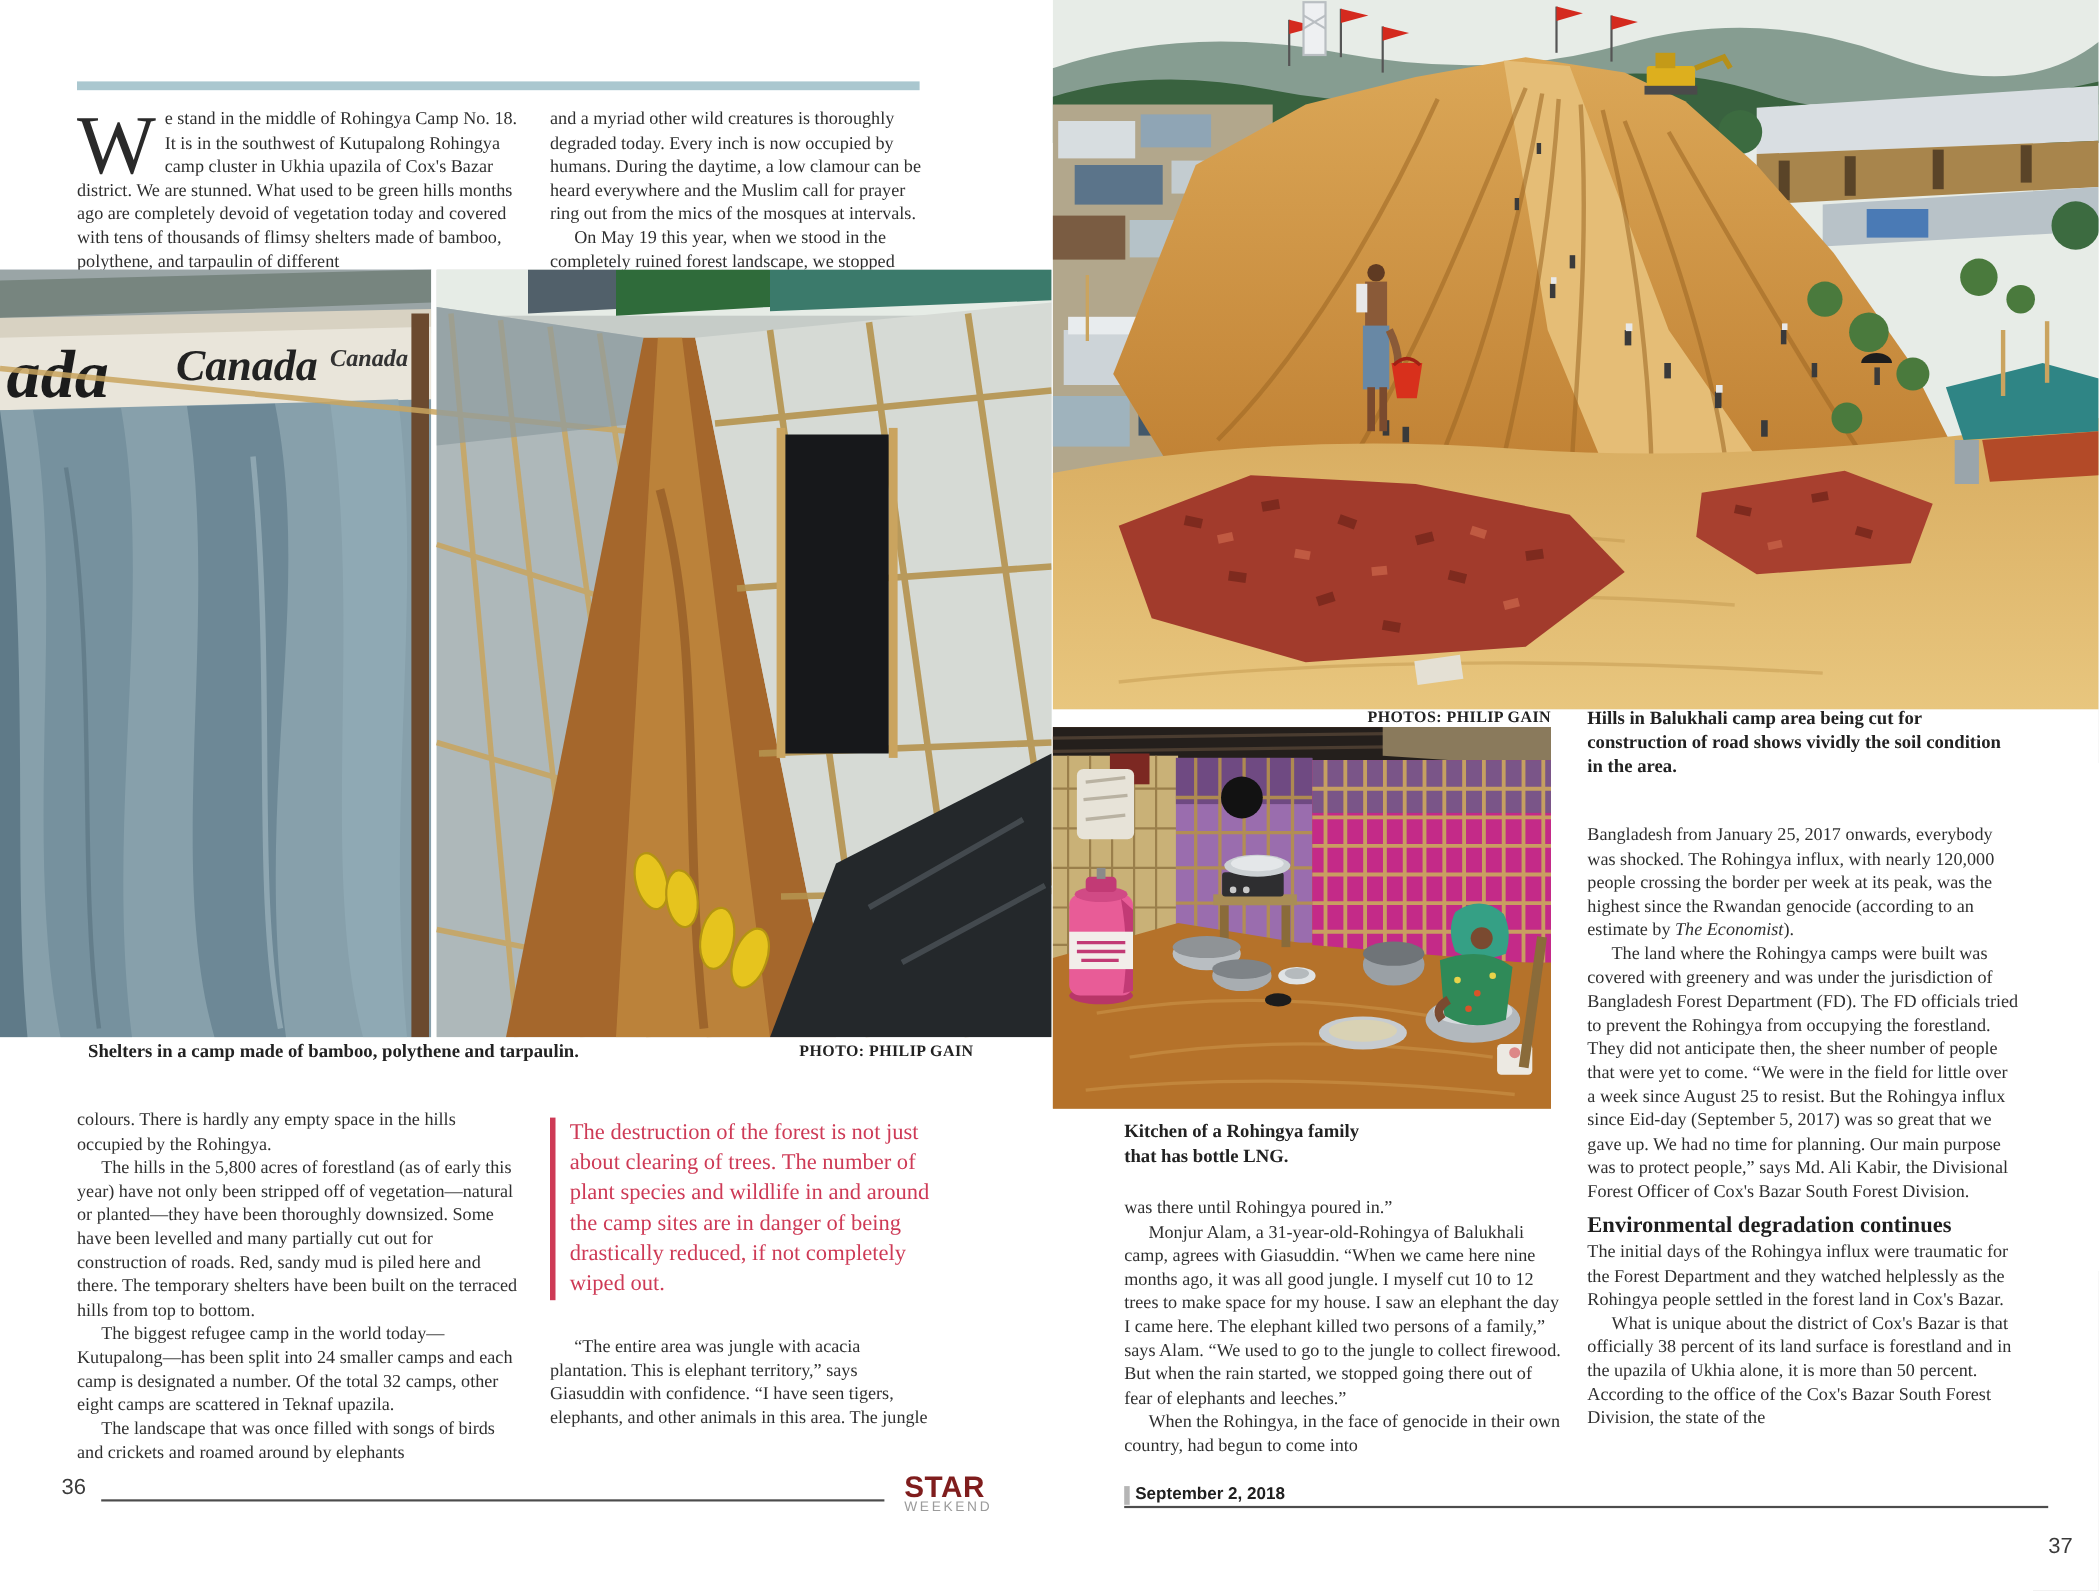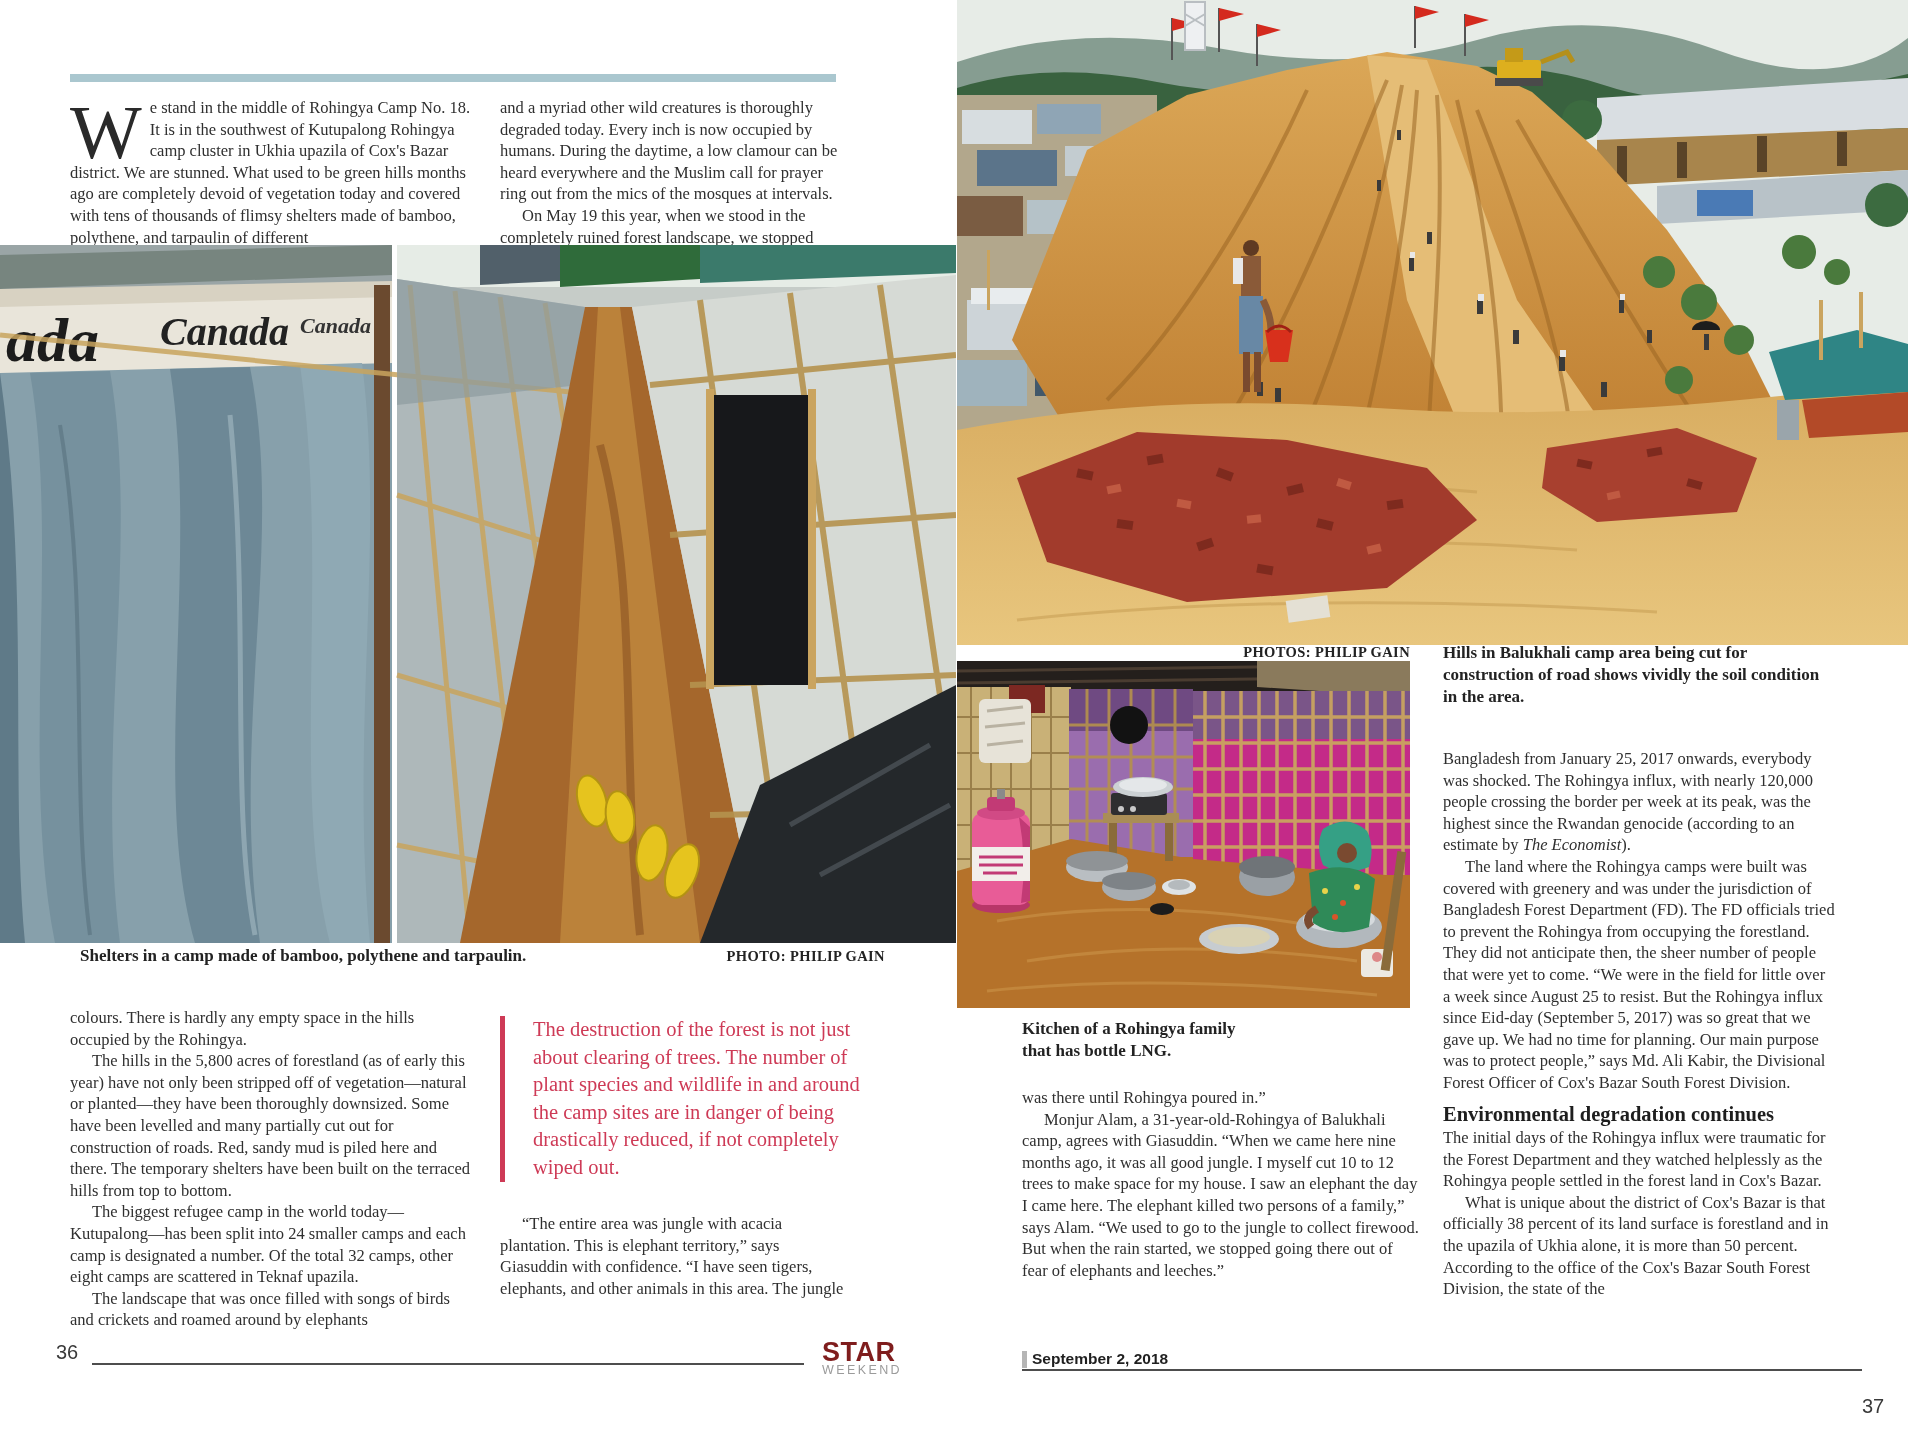--- a/index.html
+++ b/index.html
@@ -13,21 +13,21 @@
   .tcol1{left:70px;top:97px;width:402px;}
   .tcol2{left:500px;top:97px;width:340px;}
   .dropcap{float:left;font-size:76px;line-height:58px;padding:6px 8px 0 0;color:#2a2a2a;}
   .photo{display:block;}
   .cap{font-weight:bold;font-size:17px;line-height:22px;color:#222;}
   .cap-left{left:80px;top:945px;width:520px;}
   .credit{font-weight:bold;font-size:14.5px;letter-spacing:.4px;color:#222;}
   .credit-left{left:640px;top:948px;width:245px;text-align:right;}
   .credit-right{left:1108px;top:644px;width:302px;text-align:right;}
   .bcol1{left:70px;top:1007px;width:402px;}
-  .pullquote{left:500px;top:1016px;width:330px;border-left:5px solid #ce3a56;padding-left:28px;
+  .pullquote{left:500px;top:1016px;width:330px;border-left:5px solid #ce3a56;padding-left:13px;
              font-size:20.5px;line-height:27.6px;color:#ce3a56;}
   .bcol2{left:500px;top:1213px;width:345px;}
   .rcol{left:1443px;top:642px;width:392px;}
   .rcol .cap{margin-bottom:40px;}
   .subhead{font-size:20.5px;font-weight:bold;color:#1e1e1e;margin:10px 0 2px 0 !important;}
   .cap-kitchen{left:1022px;top:1018px;width:330px;}
   .mcol{left:1022px;top:1087px;width:398px;}
   .folio{font-family:"Liberation Sans",sans-serif;font-size:20px;color:#3a3a3a;}
   .folio-left{left:56px;top:1341px;}
   .folio-right{left:1862px;top:1395px;}
@@ -458,20 +458,21 @@
   </svg>
 
   <div class="abs cap cap-kitchen">
     <div>Kitchen of a Rohingya family</div>
     <div>that has bottle LNG.</div>
   </div>
 
   <div class="abs body-text mcol">
     <p>was there until Rohingya poured in.”</p>
     <p class="ind">Monjur Alam, a 31-year-old-Rohingya of Balukhali camp, agrees with Giasuddin. “When we came here nine months ago, it was all good jungle. I myself cut 10 to 12 trees to make space for my house. I saw an elephant the day I came here. The elephant killed two persons of a family,” says Alam. “We used to go to the jungle to collect firewood. But when the rain started, we stopped going there out of fear of elephants and leeches.”</p>
+    <p class="ind">When the Rohingya, in the face of genocide in their own country, had begun to come into</p>
   </div>
 
   <div class="abs body-text rcol">
     <div class="cap">Hills in Balukhali camp area being cut for construction of road shows vividly the soil condition in the area.</div>
     <p><span>Bangladesh from January 25, 2017 onwards, everybody was shocked. The Rohingya influx, with nearly 120,000 people crossing the border per week at its peak, was the highest since the Rwandan genocide (according to an estimate by </span><em>The Economist</em><span>).</span></p>
     <p class="ind">The land where the Rohingya camps were built was covered with greenery and was under the jurisdiction of Bangladesh Forest Department (FD). The FD officials tried to prevent the Rohingya from occupying the forestland. They did not anticipate then, the sheer number of people that were yet to come. “We were in the field for little over a week since August 25 to resist. But the Rohingya influx since Eid-day (September 5, 2017) was so great that we gave up. We had no time for planning. Our main purpose was to protect people,” says Md. Ali Kabir, the Divisional Forest Officer of Cox's Bazar South Forest Division.</p>
     <p class="subhead">Environmental degradation continues</p>
     <p>The initial days of the Rohingya influx were traumatic for the Forest Department and they watched helplessly as the Rohingya people settled in the forest land in Cox's Bazar.</p>
     <p class="ind">What is unique about the district of Cox's Bazar is that officially 38 percent of its land surface is forestland and in the upazila of Ukhia alone, it is more than 50 percent. According to the office of the Cox's Bazar South Forest Division, the state of the</p>
   </div>

